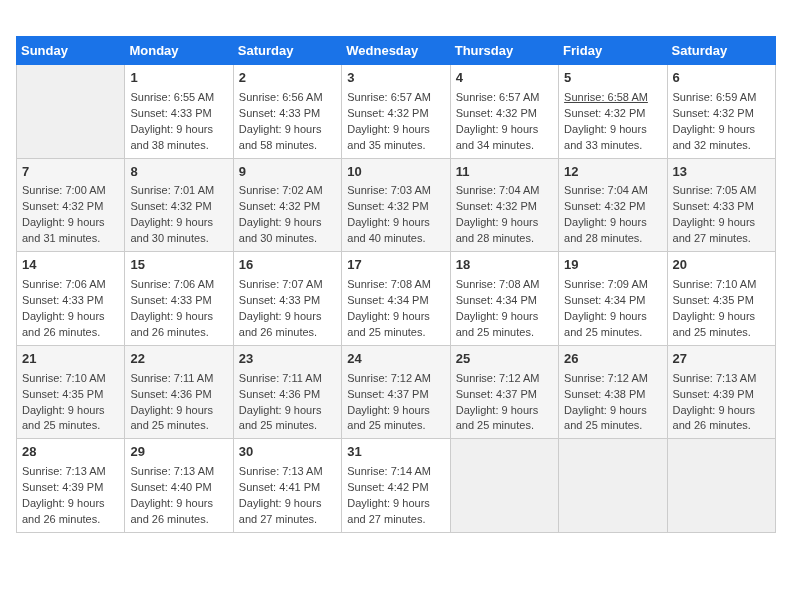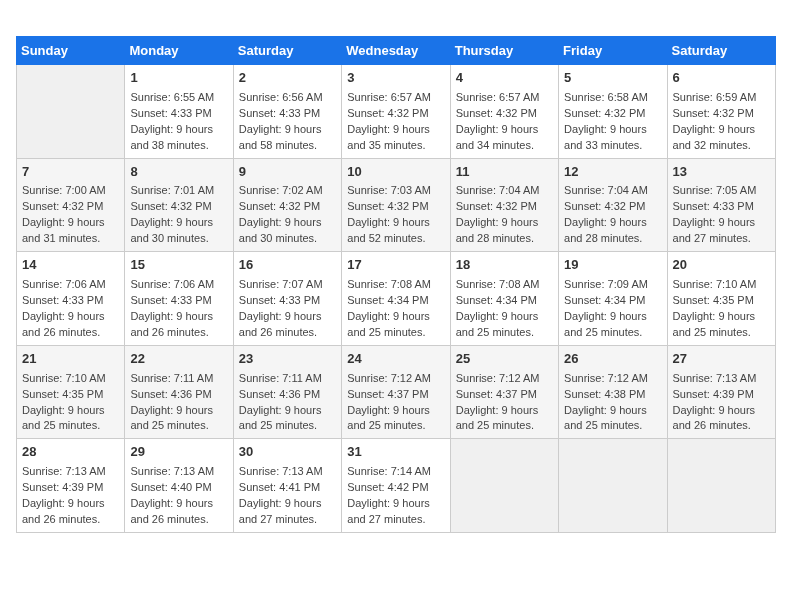--- a/index.html
+++ b/index.html
@@ -122,21 +122,21 @@
         </td>
         <td>
           <span class="day-num">4</span>
           <span style="display: block;">Sunrise: 6:57 AM</span>
           <span style="display: block;">Sunset: 4:32 PM</span>
           <span style="display: block;">Daylight: 9 hours</span>
           <span style="display: block;">and 34 minutes.</span>
         </td>
         <td>
           <span class="day-num">5</span>
-          <span style="display: block;">Sunrise: 6:58 AM</span>
+          <span style="display: block; text-decoration: underline;">Sunrise: 6:58 AM</span>
           <span style="display: block;">Sunset: 4:32 PM</span>
           <span style="display: block;">Daylight: 9 hours</span>
           <span style="display: block;">and 33 minutes.</span>
         </td>
         <td>
           <span class="day-num">6</span>
           <span style="display: block;">Sunrise: 6:59 AM</span>
           <span style="display: block;">Sunset: 4:32 PM</span>
           <span style="display: block;">Daylight: 9 hours</span>
           <span style="display: block;">and 32 minutes.</span>
@@ -162,21 +162,21 @@
           <span style="display: block;">Sunrise: 7:02 AM</span>
           <span style="display: block;">Sunset: 4:32 PM</span>
           <span style="display: block;">Daylight: 9 hours</span>
           <span style="display: block;">and 30 minutes.</span>
         </td>
         <td>
           <span class="day-num">10</span>
           <span style="display: block;">Sunrise: 7:03 AM</span>
           <span style="display: block;">Sunset: 4:32 PM</span>
           <span style="display: block;">Daylight: 9 hours</span>
-          <span style="display: block;">and 52 minutes.</span>
+          <span style="display: block;">and 40 minutes.</span>
         </td>
         <td>
           <span class="day-num">11</span>
           <span style="display: block;">Sunrise: 7:04 AM</span>
           <span style="display: block;">Sunset: 4:32 PM</span>
           <span style="display: block;">Daylight: 9 hours</span>
           <span style="display: block;">and 28 minutes.</span>
         </td>
         <td>
           <span class="day-num">12</span>

